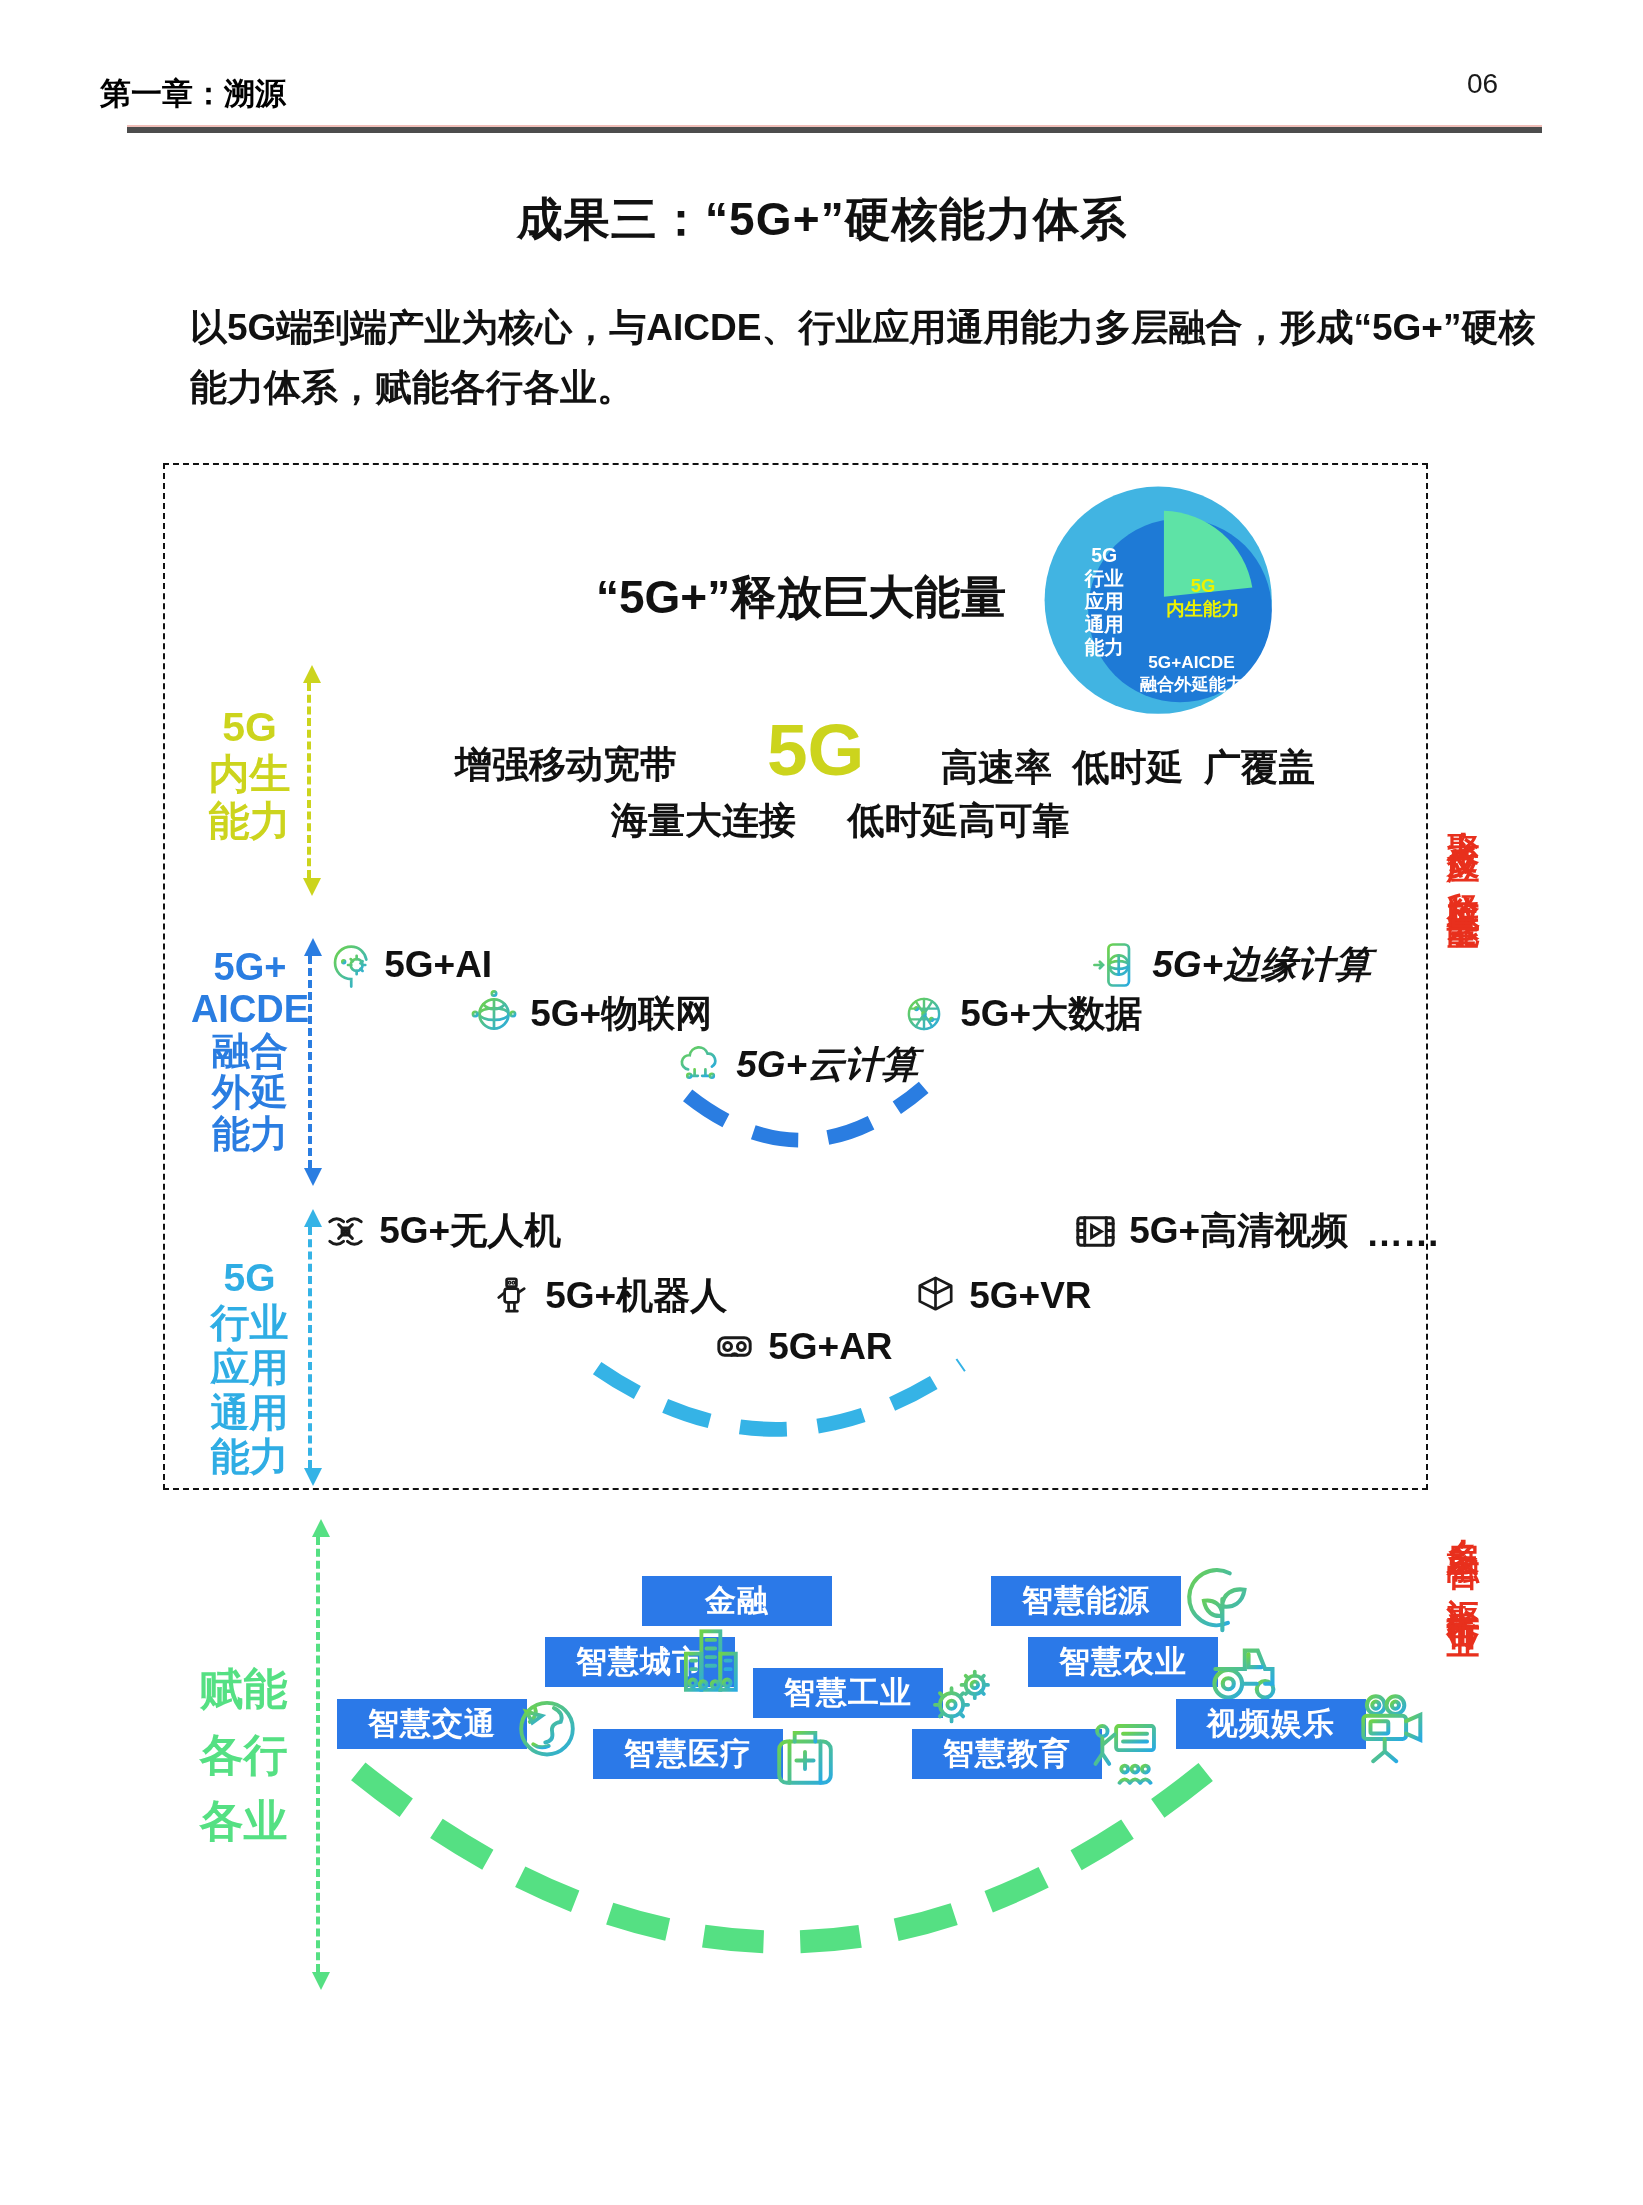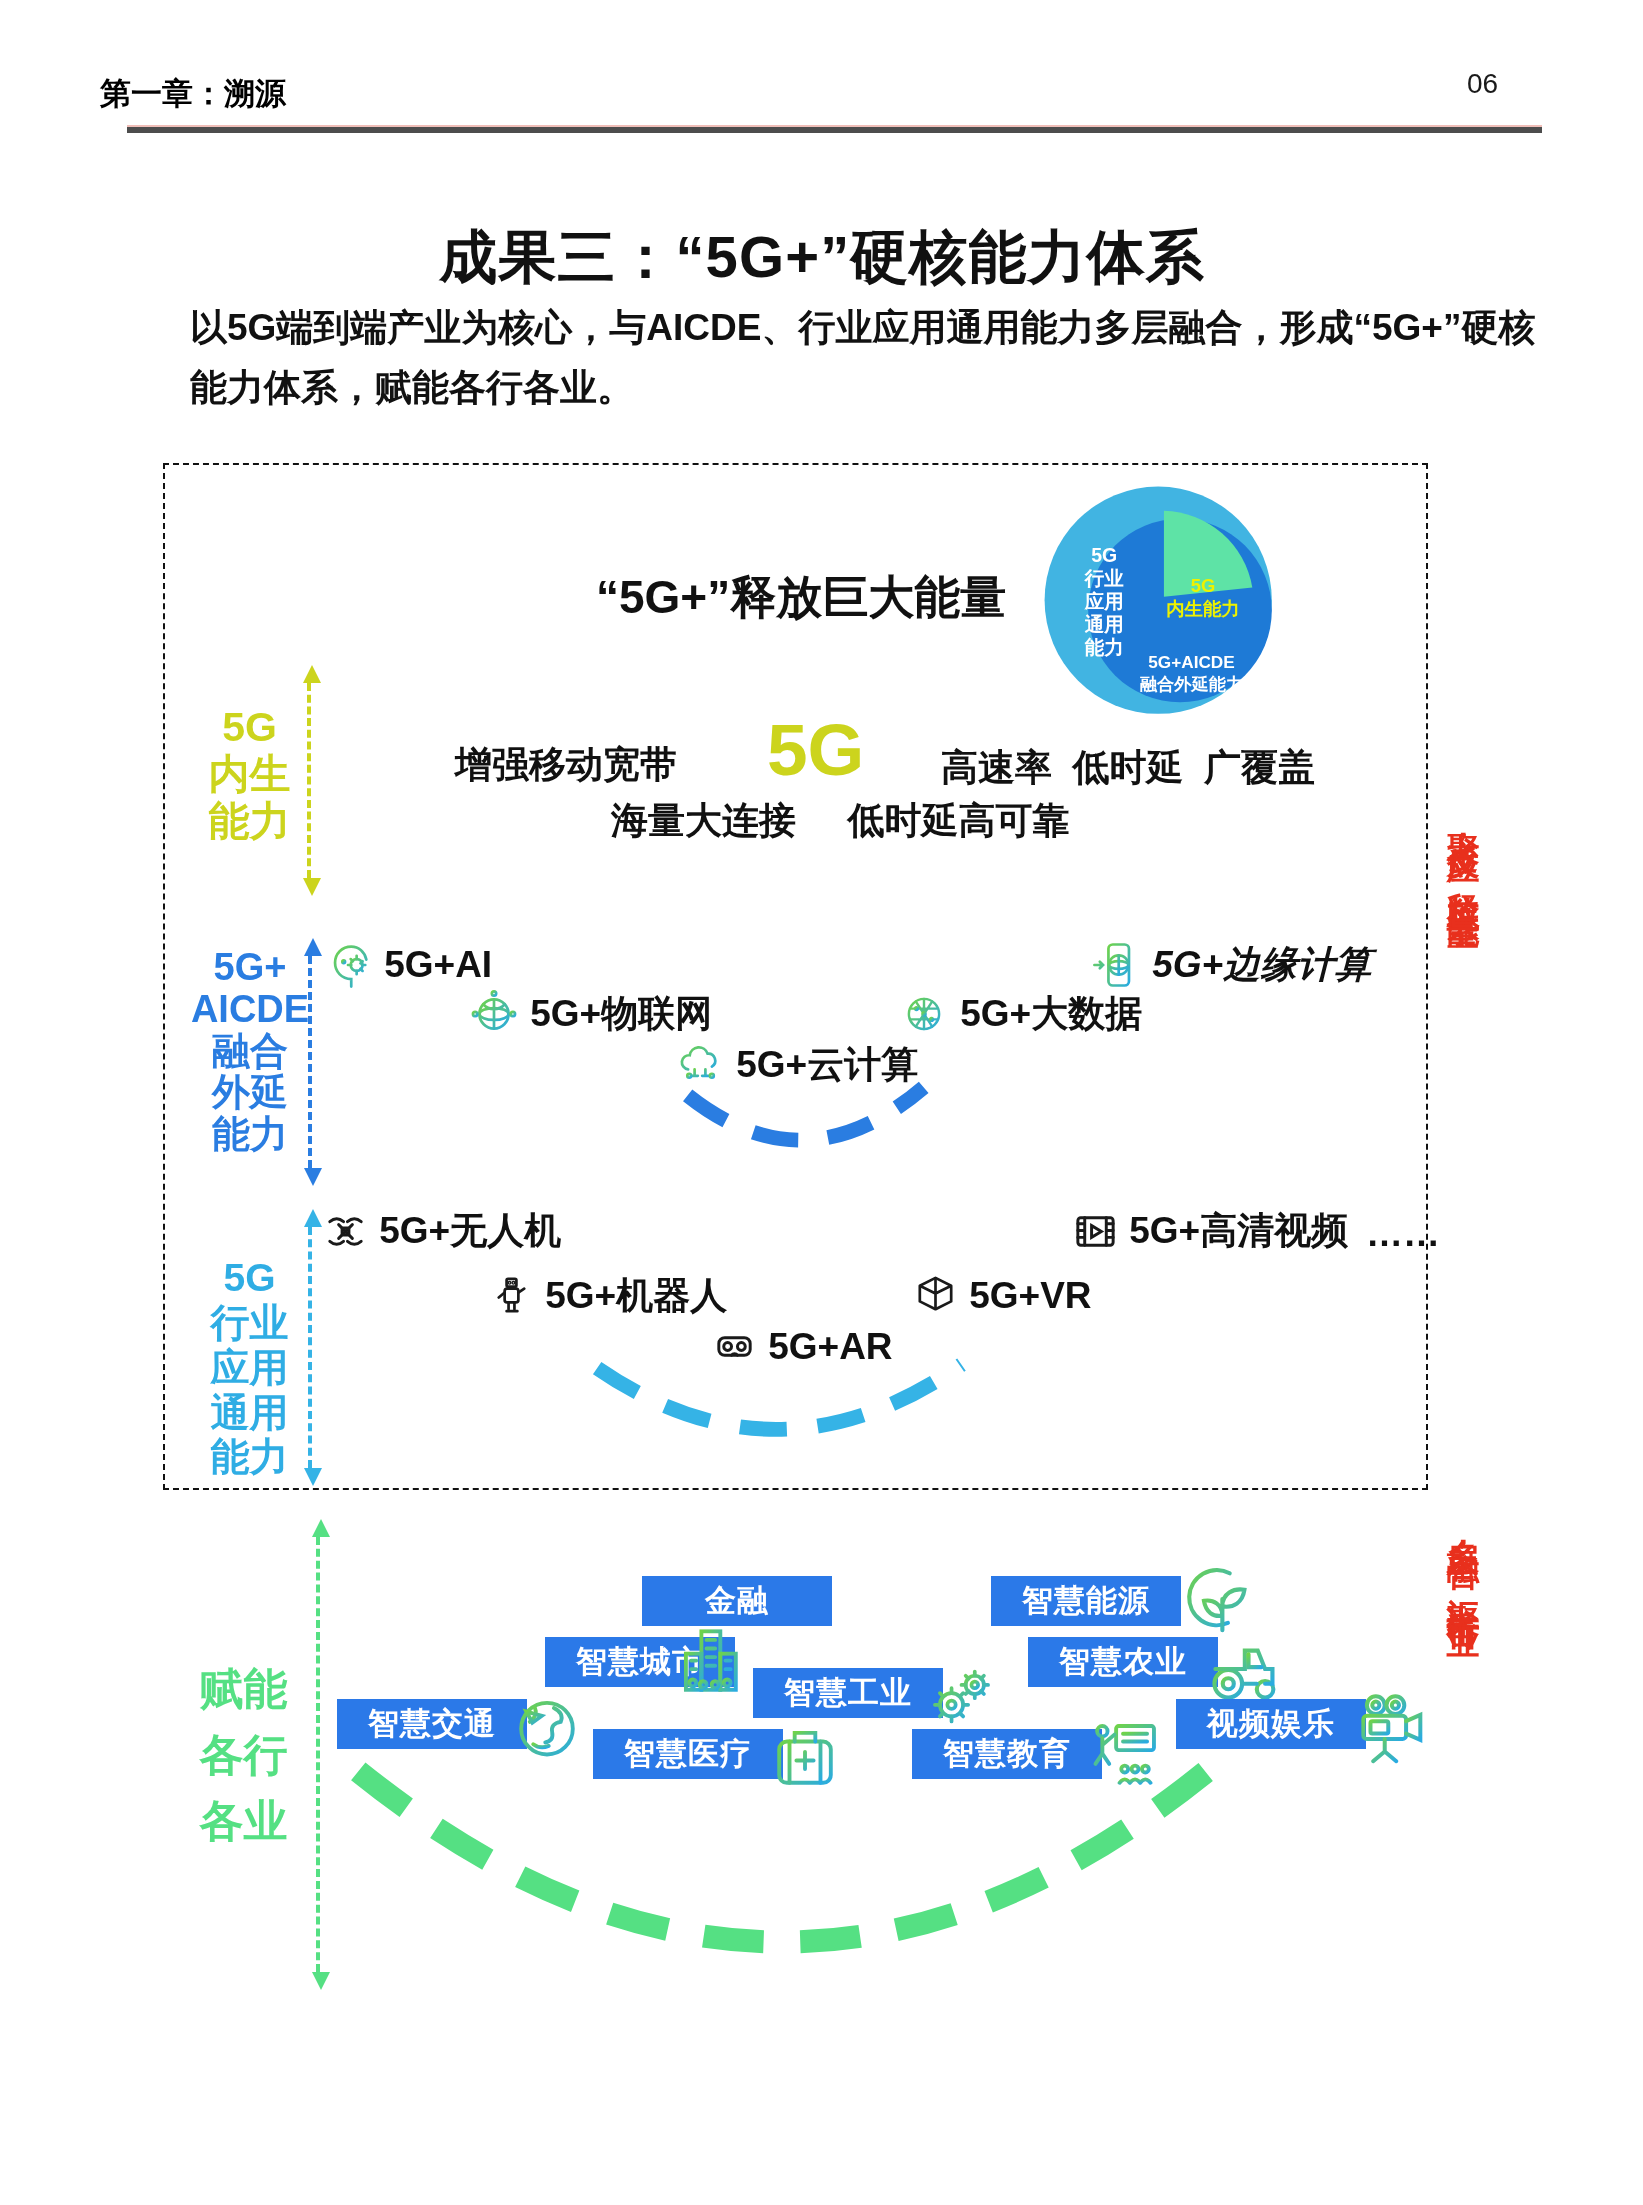--- a/index.html
+++ b/index.html
@@ -3,21 +3,21 @@
 <meta charset="utf-8">
 <style>
   html,body{margin:0;padding:0;background:#ffffff;}
   body{width:1644px;height:2205px;position:relative;font-family:"Liberation Sans","DejaVu Sans",sans-serif;color:#111;overflow:hidden;}
   .abs{position:absolute;}
   
   .chapter{left:100px;top:73px;font-size:31px;font-weight:bold;color:#000;}
   .pageno{left:1467px;top:68px;font-size:28px;color:#1a1a1a;}
   .rule{left:127px;top:125px;width:1415px;height:5.7px;background:#4d4d4d;border-top:2.3px solid #f0beb8;}
   
-  .main-title{left:0;top:189px;width:1644px;text-align:center;font-size:58px;font-weight:bold;letter-spacing:1.1px;margin-top:30px;}
+  .main-title{left:0;top:189px;width:1644px;text-align:center;font-size:46px;font-weight:bold;letter-spacing:1.1px;}
   .intro{left:190px;top:298px;width:1352px;font-size:37px;font-weight:bold;line-height:1.62;}
   
   .frame{left:163px;top:463px;width:1265px;height:1027px;border:2.9px dashed #111;box-sizing:border-box;}
   .frame-title{left:596px;top:567px;font-size:46px;font-weight:bold;}
   
   .sphere{left:1040px;top:482px;width:241px;height:241px;}
   
   .sec-label{font-weight:bold;text-align:center;line-height:1.15;white-space:pre-line;}
   .lab-native{left:195px;top:704px;width:109px;font-size:41px;color:#ccd41d;}
   .lab-aicde{left:184px;top:947px;width:132px;font-size:38px;color:#2a7de1;line-height:1.1;}
@@ -119,21 +119,21 @@
     <circle cx="50" cy="50" r="27"></circle>
     <ellipse cx="50" cy="50" rx="27" ry="11"></ellipse>
     <path d="M50 23 v54 M30 32 a27 27 0 0 0 40 0"></path>
     <circle cx="15" cy="50" r="4"></circle>
       <circle cx="85" cy="50" r="4"></circle>
       <circle cx="50" cy="12" r="4"></circle>
   </svg>
   <span>5G+物联网</span>
 </div>
 
-<div class="abs item" style="left:673px;top:1038px;">
+<div class="abs item" style="left:673px;top:1038px;font-style:italic;">
   <svg width="54" height="54" viewBox="0 0 100 100" fill="none" stroke="url(#gb)" stroke-width="5" stroke-linecap="round">
     <path d="M28 58 a13 13 0 0 1 3 -26 a17 17 0 0 1 33 -3 a13 13 0 0 1 8 24"></path>
     <path d="M34 70 h12 M54 70 h14 M40 58 v12 M60 58 v12"></path>
     <circle cx="30" cy="70" r="3.5"></circle>
       <circle cx="72" cy="70" r="3.5"></circle>
     <path d="M34 82 h30"></path>
   </svg>
   <span>5G+云计算</span>
 </div>
 

